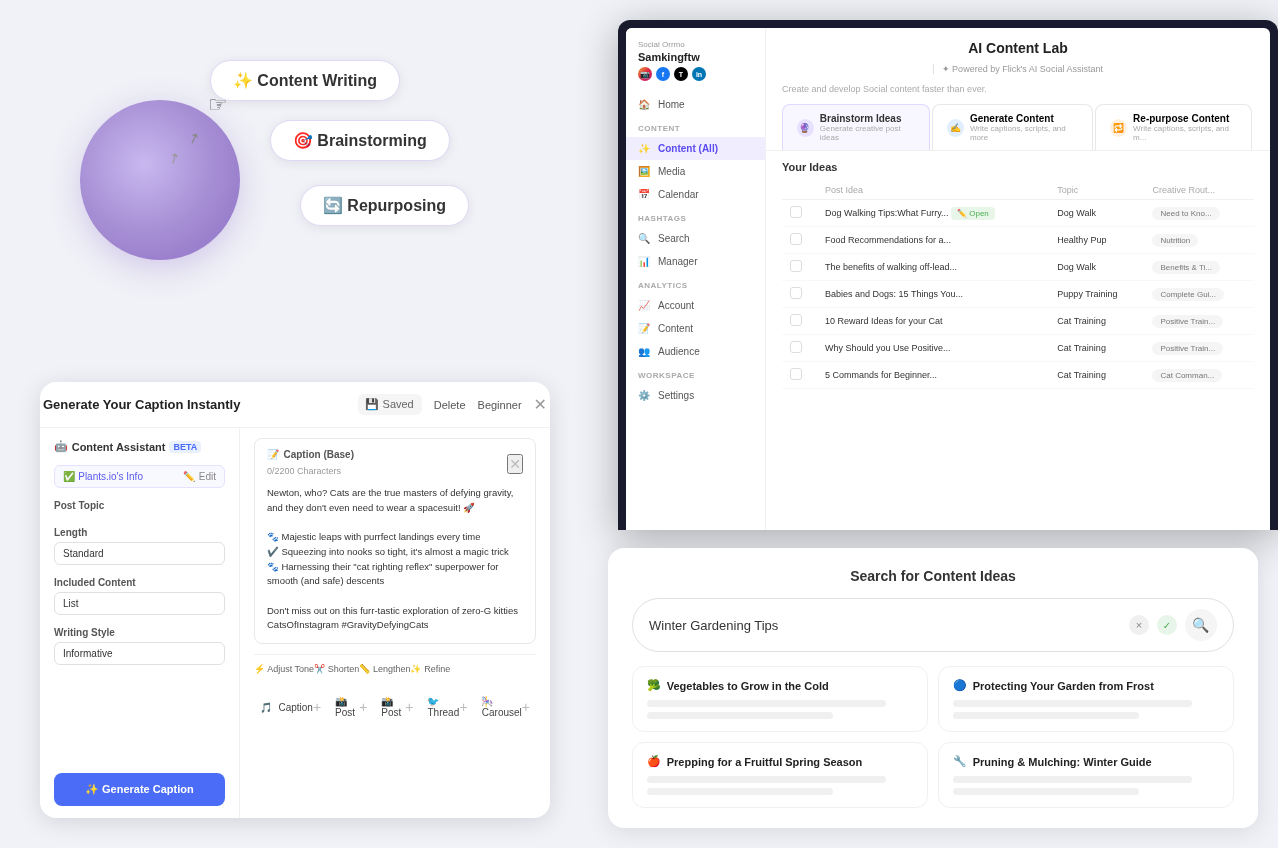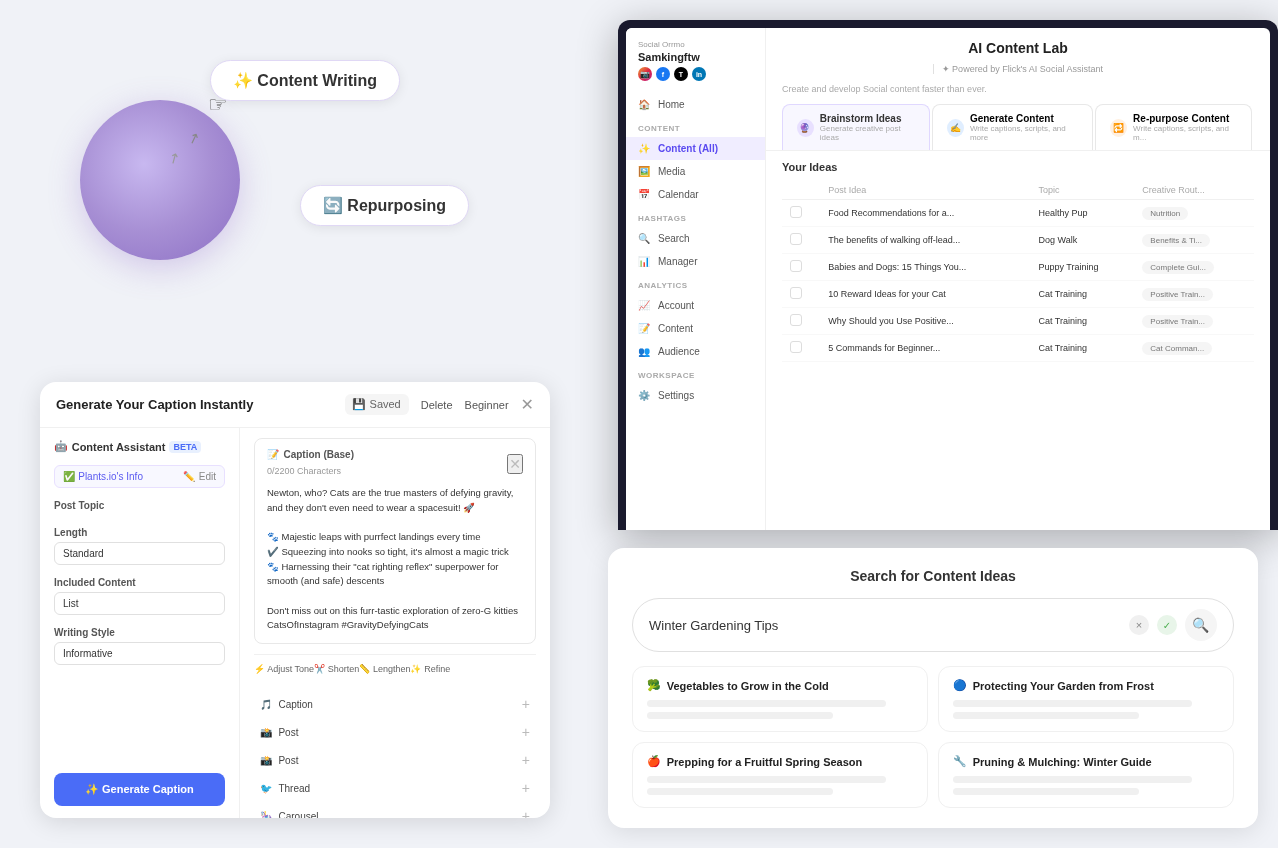--- a/index.html
+++ b/index.html
@@ -104,21 +104,21 @@
       background: white;
       border-radius: 16px;
       box-shadow: 0 4px 24px rgba(0,0,0,0.12);
       overflow: hidden;
     }
 
     .cg-header {
       display: flex;
       align-items: center;
       justify-content: space-between;
-      padding: 12px 16px;
+      padding: 12px 3px;
       border-bottom: 1px solid #f0f0f0;
     }
 
     .cg-title {
       font-size: 13px;
       font-weight: 600;
       color: #222;
     }
 
     .cg-header-actions {
@@ -325,21 +325,21 @@
       display: flex;
       align-items: center;
       gap: 3px;
       background: none;
       border: none;
       cursor: pointer;
     }
 
     .content-type-list {
       display: flex;
-      flex-direction: column;
+      flex-direction: row;
       gap: 2px;
     }
 
     .content-type-item {
       display: flex;
       align-items: center;
       justify-content: space-between;
       padding: 5px 6px;
       border-radius: 6px;
       font-size: 10px;
@@ -753,20 +753,23 @@
 <body>
 
 <div class="left-top">
   <div class="feature-pills">
     <div class="orb"></div>
     <div class="cursor-icon">☞</div>
     <div class="arrow-icon-1">↗</div>
     <div class="arrow-icon-2">↗</div>
     <div class="pill pill-content-writing">
       <span>✨ Content Writing</span>
+    </div>
+    <div class="pill pill-brainstorming">
+      <span>🎯 Brainstorming</span>
     </div>
     <div class="pill pill-repurposing">
       <span>🔄 Repurposing</span>
     </div>
   </div>
 </div>
 
 <div class="caption-generator">
   <div class="cg-header">
     <span class="cg-title">Generate Your Caption Instantly</span>
@@ -967,20 +970,26 @@
           <table class="content-table">
             <thead>
               <tr>
                 <th></th>
                 <th>Post Idea</th>
                 <th>Topic</th>
                 <th>Creative Rout...</th>
               </tr>
             </thead>
             <tbody id="ideas-tbody">
+            <tr>
+    <td><div class="table-checkbox "></div></td>
+    <td><span>Dog Walking Tips:What Furry...</span> <span class="open-badge">✏️ Open</span></td>
+    <td><span>Dog Walk</span></td>
+    <td><span class="status-pill">Need to Kno...</span></td>
+  </tr>
                 <tr>
     <td><div class="table-checkbox "></div></td>
     <td><span>Food Recommendations for a...</span> </td>
     <td><span>Healthy Pup</span></td>
     <td><span class="status-pill">Nutrition</span></td>
   </tr>
                 <tr>
     <td><div class="table-checkbox "></div></td>
     <td><span>The benefits of walking off-lead...</span> </td>
     <td><span>Dog Walk</span></td>

